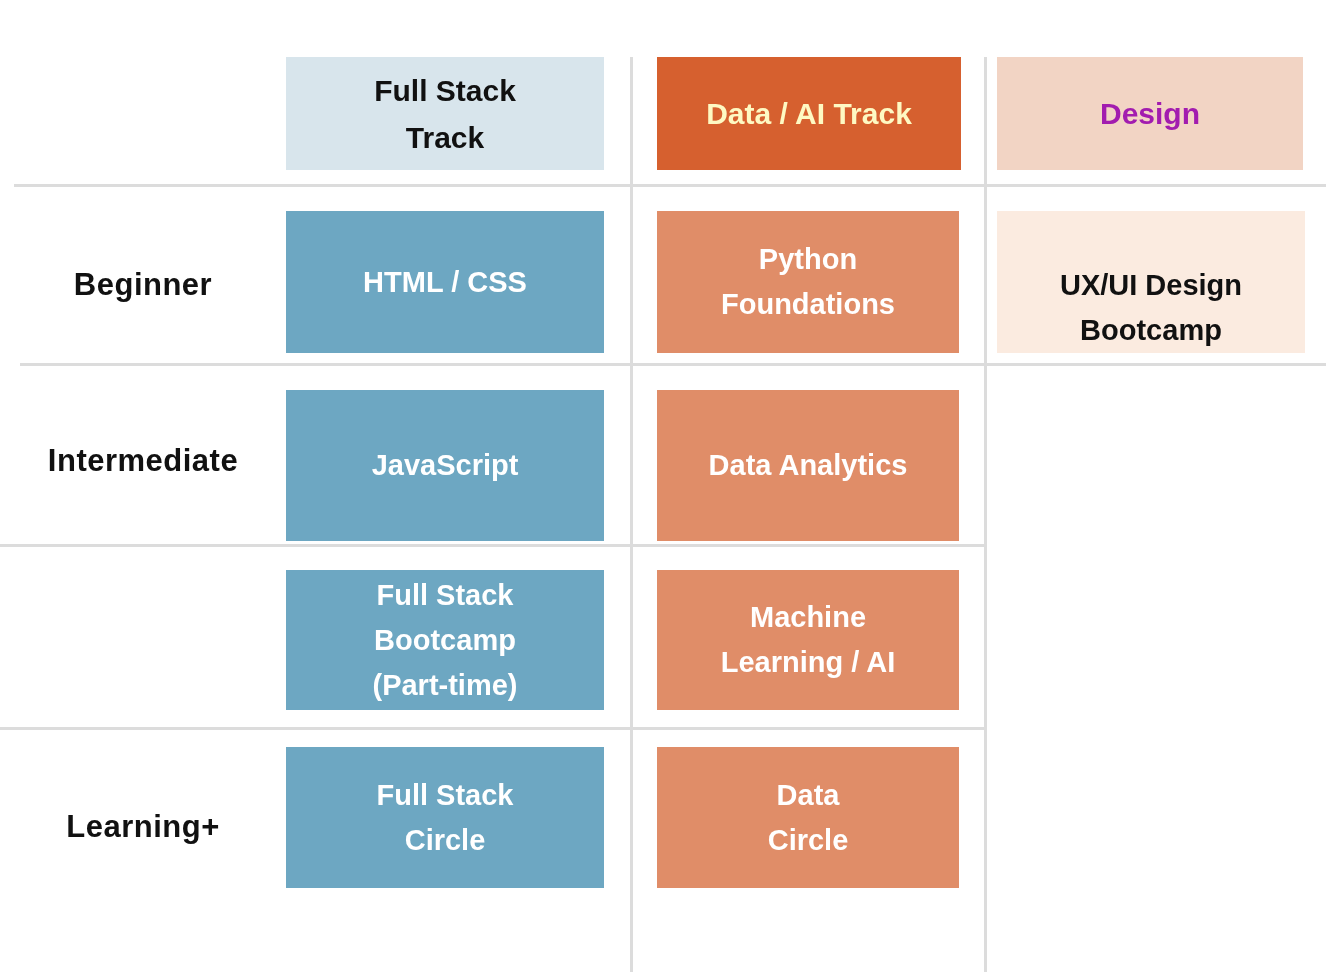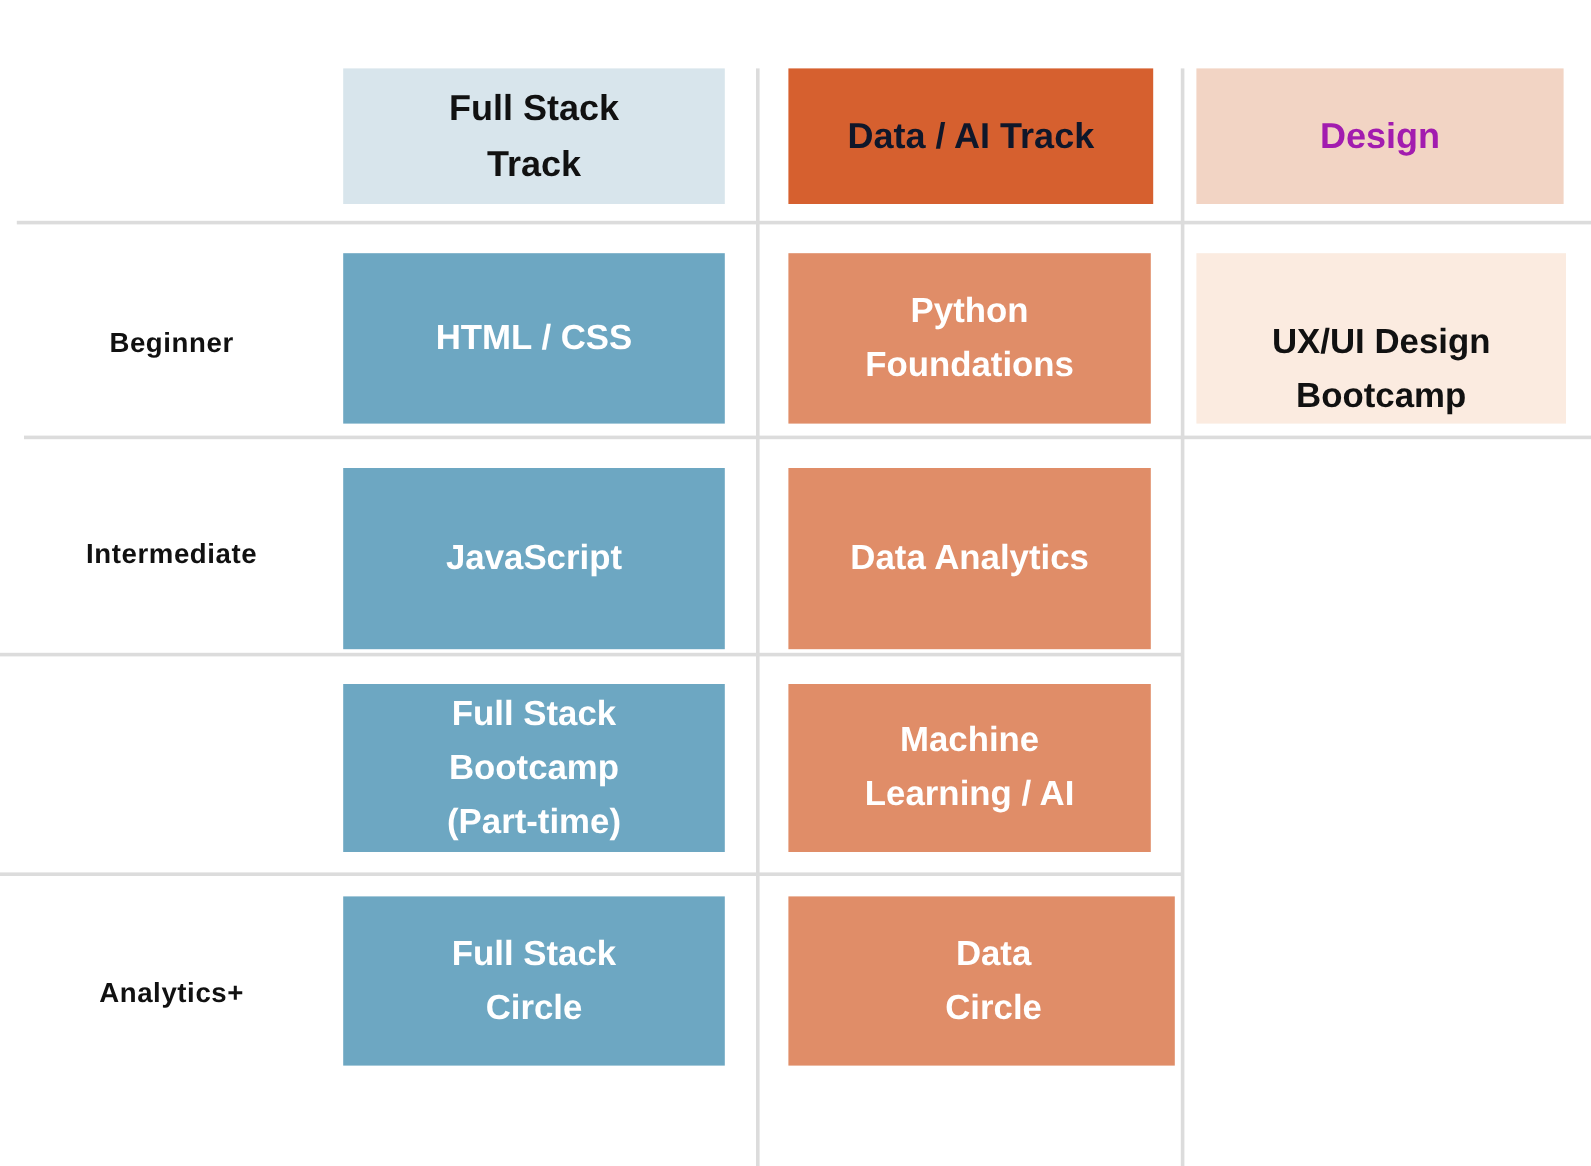--- a/index.html
+++ b/index.html
@@ -35,21 +35,21 @@
     text-align: center;
   }
   .cell .txt {
     white-space: pre-line;
     display: block;
   }
 
   
   .hdr { top: 57px; height: 113px; font-size: 30px; line-height: 47px; }
   .hdr-fs     { left: 286px; width: 318px; color: #111111; }
-  .hdr-data   { left: 657px; width: 304px; color: #0f172a; }
+  .hdr-data   { left: 657px; width: 304px; color: #fef9c3; }
   .hdr-design { left: 997px; width: 306px; color: #a21caf; }
 
   
   .col-fs     { left: 286px; width: 318px; color: #ffffff; }
   .col-data   { left: 657px; width: 302px; color: #ffffff; }
   .col-design { left: 997px; width: 308px; color: #111111; align-items: flex-end; }
 
   
   .r1 { top: 211px; height: 142px; }
   .r2 { top: 390px; height: 151px; }
@@ -60,21 +60,21 @@
 
   
   .rowlabel {
     position: absolute;
     left: 0;
     width: 286px;
     height: 44px;
     line-height: 44px;
     text-align: center;
     color: #111111;
-    font-size: 23px;
+    font-size: 31px;
     letter-spacing: 0.5px;
   }
   .rl1 { top: 263px; }
   .rl2 { top: 439px; }
   .rl3 { top: 617px; }
   .rl4 { top: 805px; }
 </style>
 </head>
 <body>
 
@@ -93,21 +93,21 @@
   </div>
   <div class="cell hdr hdr-data" style="background-color: rgb(214, 96, 47);">
     <span class="txt">Data / AI Track</span>
   </div>
   <div class="cell hdr hdr-design" style="background-color: rgb(242, 212, 196);">
     <span class="txt">Design</span>
   </div>
 
   <div class="rowlabel rl1">Beginner</div>
   <div class="rowlabel rl2">Intermediate</div>
-  <div class="rowlabel rl4">Analytics+</div>
+  <div class="rowlabel rl4">Learning+</div>
 
   <div class="cell body-cell col-fs r1" style="background-color: rgb(109, 167, 194);">
     <span class="txt">HTML / CSS</span>
   </div>
   <div class="cell body-cell col-data r1" style="background-color: rgb(224, 141, 104);">
     <span class="txt">Python
 Foundations</span>
   </div>
   <div class="cell body-cell col-design r1" style="background-color: rgb(251, 235, 224);">
     <span class="txt">UX/UI Design
@@ -128,18 +128,18 @@
   </div>
   <div class="cell body-cell col-data r3" style="background-color: rgb(224, 141, 104);">
     <span class="txt">Machine
 Learning / AI</span>
   </div>
 
   <div class="cell body-cell col-fs r4" style="background-color: rgb(109, 167, 194);">
     <span class="txt">Full Stack
 Circle</span>
   </div>
-  <div class="cell body-cell col-data r4" style="background-color: rgb(224, 141, 104); padding-left: 20px;">
+  <div class="cell body-cell col-data r4" style="background-color: rgb(224, 141, 104);">
     <span class="txt">Data
 Circle</span>
   </div>
 
 </div>
 
 </body></html>

